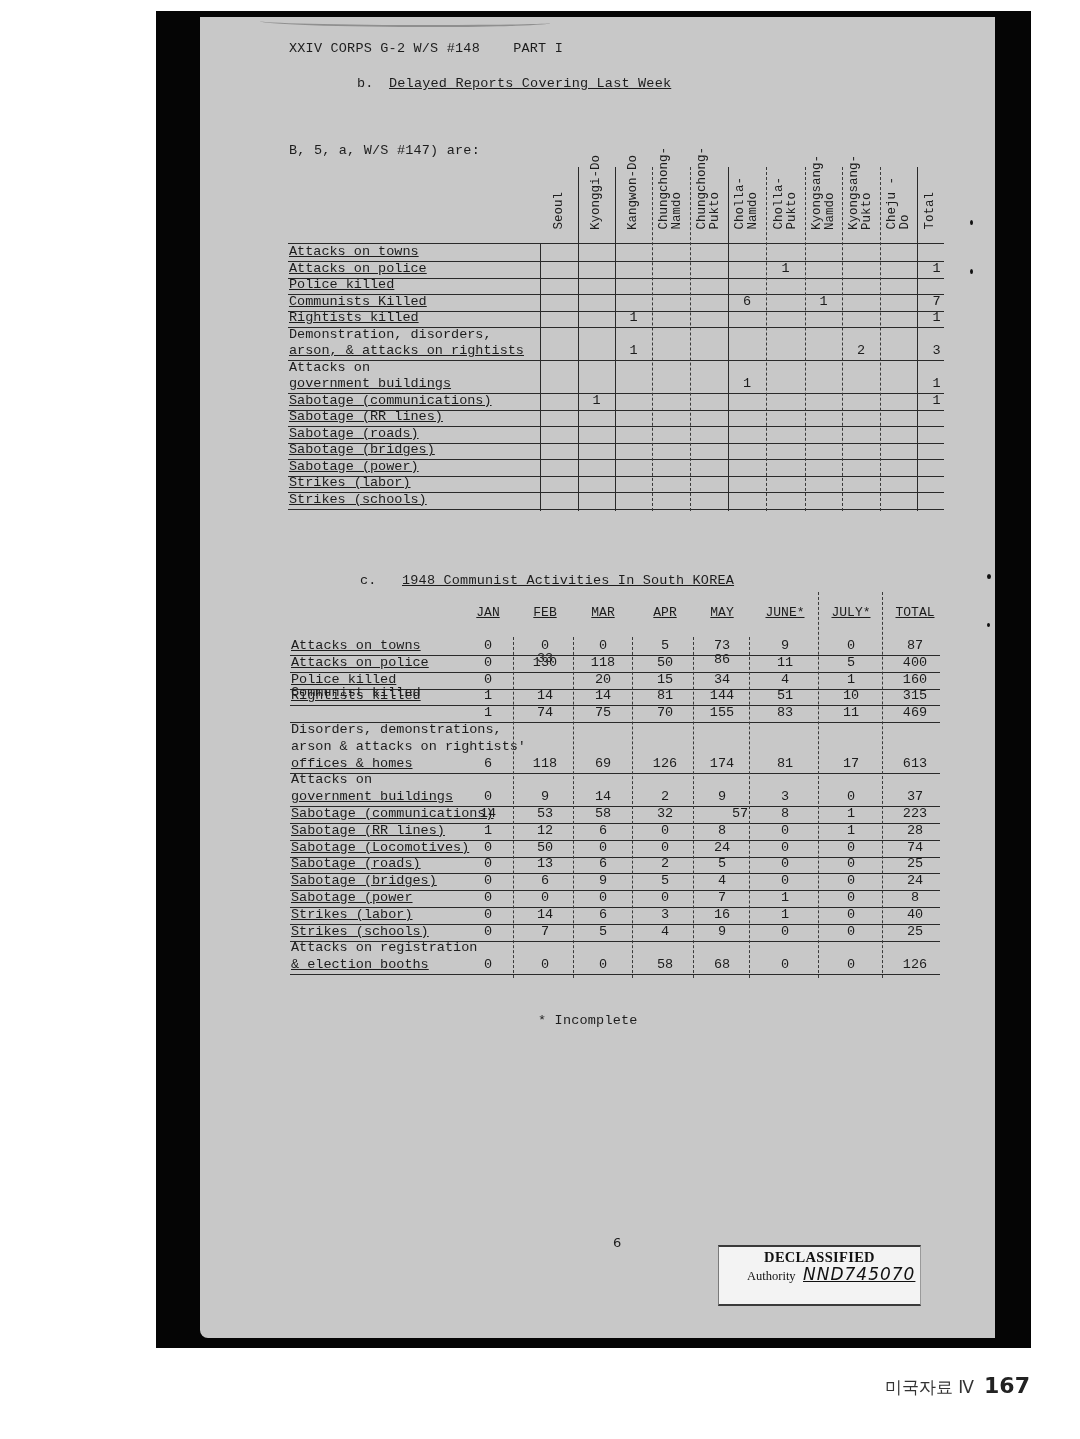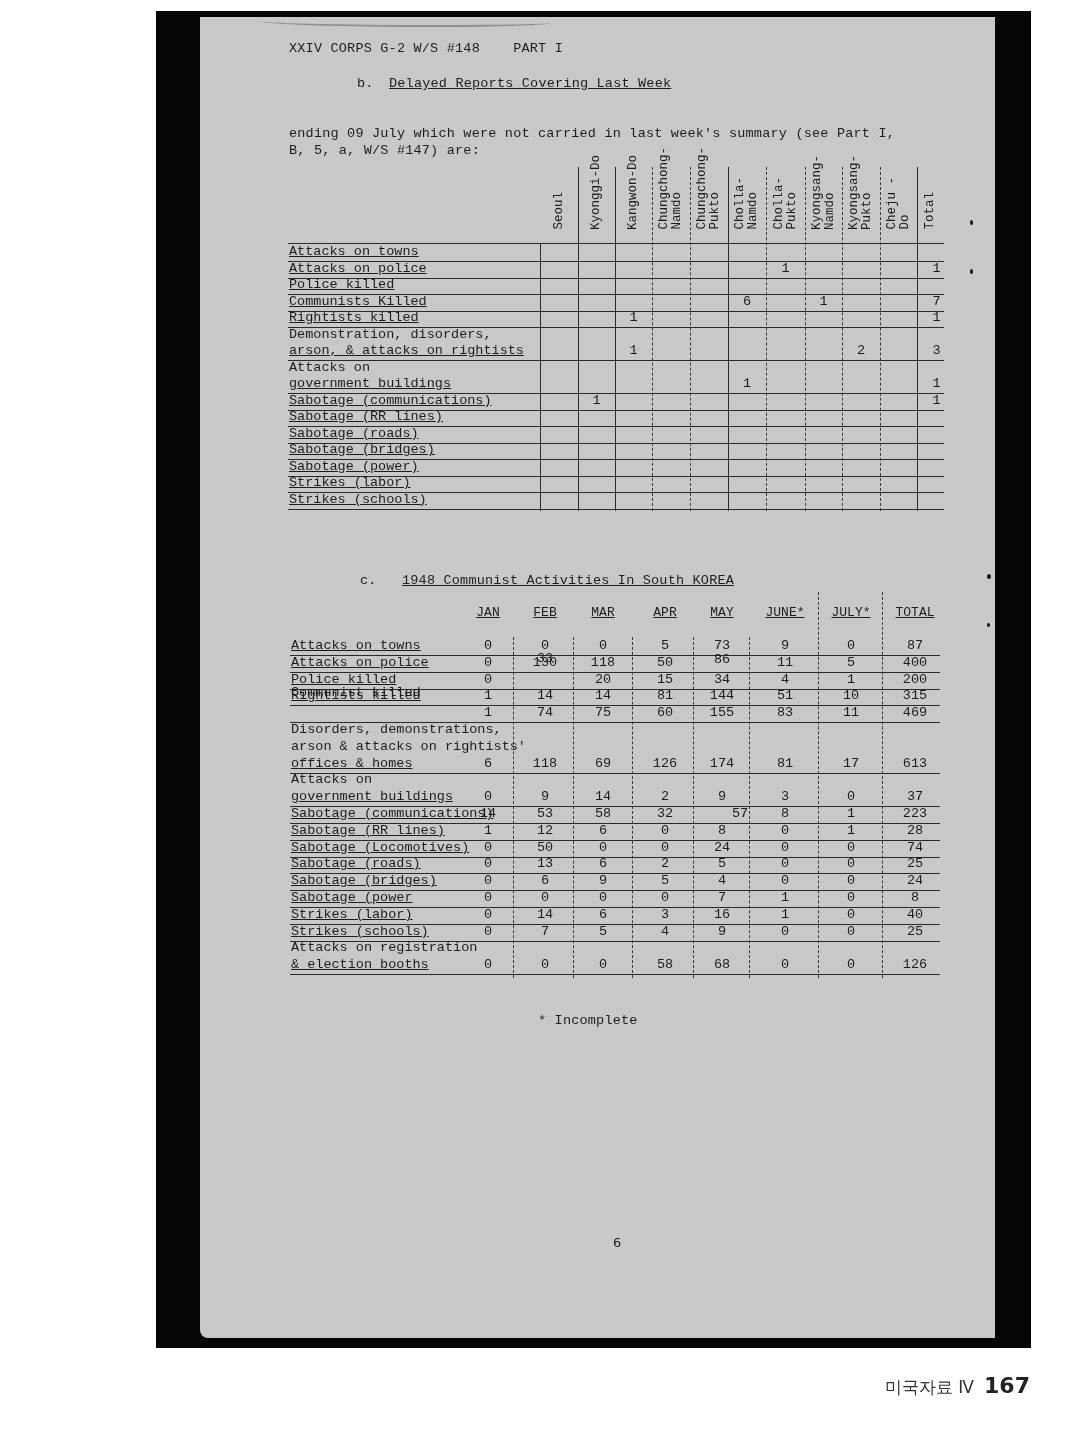--- a/index.html
+++ b/index.html
@@ -65,21 +65,20 @@
 
 <div class="scan"></div>
 
 <div class="paper">
   <div class="tear"></div>
 
   <div class="tw" style="left:89px; top:24px;">XXIV CORPS G-2 W/S #148    PART I</div>
 
   <div class="tw" style="left:157px; top:59px;">b.</div>
   <div class="tw u" style="left:189px; top:59px;">Delayed Reports Covering Last Week</div>
-  <div class="tw" style="left:89px; top:109px;">ending 09 July which were not carried in last week's summary (see Part I,</div>
   <div class="tw" style="left:89px; top:126px;">B, 5, a, W/S #147) are:</div>
 
   <div id="tableB">
       <div class="tb-headwrap">
         <div class="tb-colhead" style="width: 13px; left: 352.5px;">Seoul</div>
         <div class="tb-colhead" style="width: 13px; left: 390px;">Kyonggi-Do</div>
         <div class="tb-colhead" style="width: 13px; left: 427px;">Kangwon-Do</div>
         <div class="tb-colhead" style="width: 26px; left: 458px;">Chungchong-
 Namdo</div>
         <div class="tb-colhead" style="width: 26px; left: 496px;">Chungchong-
@@ -327,37 +326,37 @@
       <div class="tc-cell" style="left: 690px; top: 637.8px;">400</div>
       <div class="tc-hline" style="top: 654.8px;"></div>
       <div class="tc-label" style="top: 654.6px; text-decoration: underline;">Police killed</div>
       <div class="tc-cell" style="left: 263px; top: 654.6px;">0</div>
       <div class="tc-cell" style="left: 320px; top: 634px;">33</div>
       <div class="tc-cell" style="left: 378px; top: 654.6px;">20</div>
       <div class="tc-cell" style="left: 440px; top: 654.6px;">15</div>
       <div class="tc-cell" style="left: 497px; top: 654.6px;">34</div>
       <div class="tc-cell" style="left: 560px; top: 654.6px;">4</div>
       <div class="tc-cell" style="left: 626px; top: 654.6px;">1</div>
-      <div class="tc-cell" style="left: 690px; top: 654.6px;">200</div>
+      <div class="tc-cell" style="left: 690px; top: 654.6px;">160</div>
       <div class="tc-hline" style="top: 671.6px;"></div>
       <div class="tc-label" style="top: 671.4px; text-decoration: underline;">Rightists killed</div>
       <div class="tc-cell" style="left: 263px; top: 671.4px;">1</div>
       <div class="tc-cell" style="left: 320px; top: 671.4px;">14</div>
       <div class="tc-cell" style="left: 378px; top: 671.4px;">14</div>
       <div class="tc-cell" style="left: 440px; top: 671.4px;">81</div>
       <div class="tc-cell" style="left: 497px; top: 671.4px;">144</div>
       <div class="tc-cell" style="left: 560px; top: 671.4px;">51</div>
       <div class="tc-cell" style="left: 626px; top: 671.4px;">10</div>
       <div class="tc-cell" style="left: 690px; top: 671.4px;">315</div>
       <div class="tc-hline" style="top: 688.4px;"></div>
       <div class="tc-label" style="top: 668px; ">Communist killed</div>
       <div class="tc-cell" style="left: 263px; top: 688.2px;">1</div>
       <div class="tc-cell" style="left: 320px; top: 688.2px;">74</div>
       <div class="tc-cell" style="left: 378px; top: 688.2px;">75</div>
-      <div class="tc-cell" style="left: 440px; top: 688.2px;">60</div>
+      <div class="tc-cell" style="left: 440px; top: 688.2px;">70</div>
       <div class="tc-cell" style="left: 497px; top: 688.2px;">155</div>
       <div class="tc-cell" style="left: 560px; top: 688.2px;">83</div>
       <div class="tc-cell" style="left: 626px; top: 688.2px;">11</div>
       <div class="tc-cell" style="left: 690px; top: 688.2px;">469</div>
       <div class="tc-hline" style="top: 705.2px;"></div>
       <div class="tc-label" style="top: 705px;">Disorders, demonstrations,</div>
       <div class="tc-label" style="top: 721.8px;">arson &amp; attacks on rightists'</div>
       <div class="tc-label" style="top: 738.6px; text-decoration: underline;">offices &amp; homes</div>
       <div class="tc-cell" style="left: 263px; top: 738.6px;">6</div>
       <div class="tc-cell" style="left: 320px; top: 738.6px;">118</div>
@@ -476,20 +475,25 @@
       <div class="tc-vline" style="left: 493px; top: 620px; height: 341px;"></div>
       <div class="tc-vline" style="left: 549px; top: 620px; height: 341px;"></div>
       <div class="tc-vline" style="left: 618px; top: 575px; height: 386px;"></div>
       <div class="tc-vline" style="left: 682px; top: 575px; height: 386px;"></div>
     </div>
 
   <div class="tw" style="left:338px; top:996px;">* Incomplete</div>
 
   <div class="page-num">6</div>
 
+  <div class="stamp">
+    <div class="title">DECLASSIFIED</div>
+    <div class="auth-label">Authority</div>
+    <div class="auth-val">NND745070</div>
+  </div>
 
   <div class="speck" style="left:770px; top:203px; width:3px; height:5px;"></div>
   <div class="speck" style="left:770px; top:252px; width:3px; height:5px;"></div>
   <div class="speck" style="left:787px; top:557px; width:4px; height:5px;"></div>
   <div class="speck" style="left:787px; top:606px; width:3px; height:4px;"></div>
 </div>
 
 <div class="footer">
   <span class="series">미국자료 Ⅳ</span><span class="num">167</span>
 </div>

